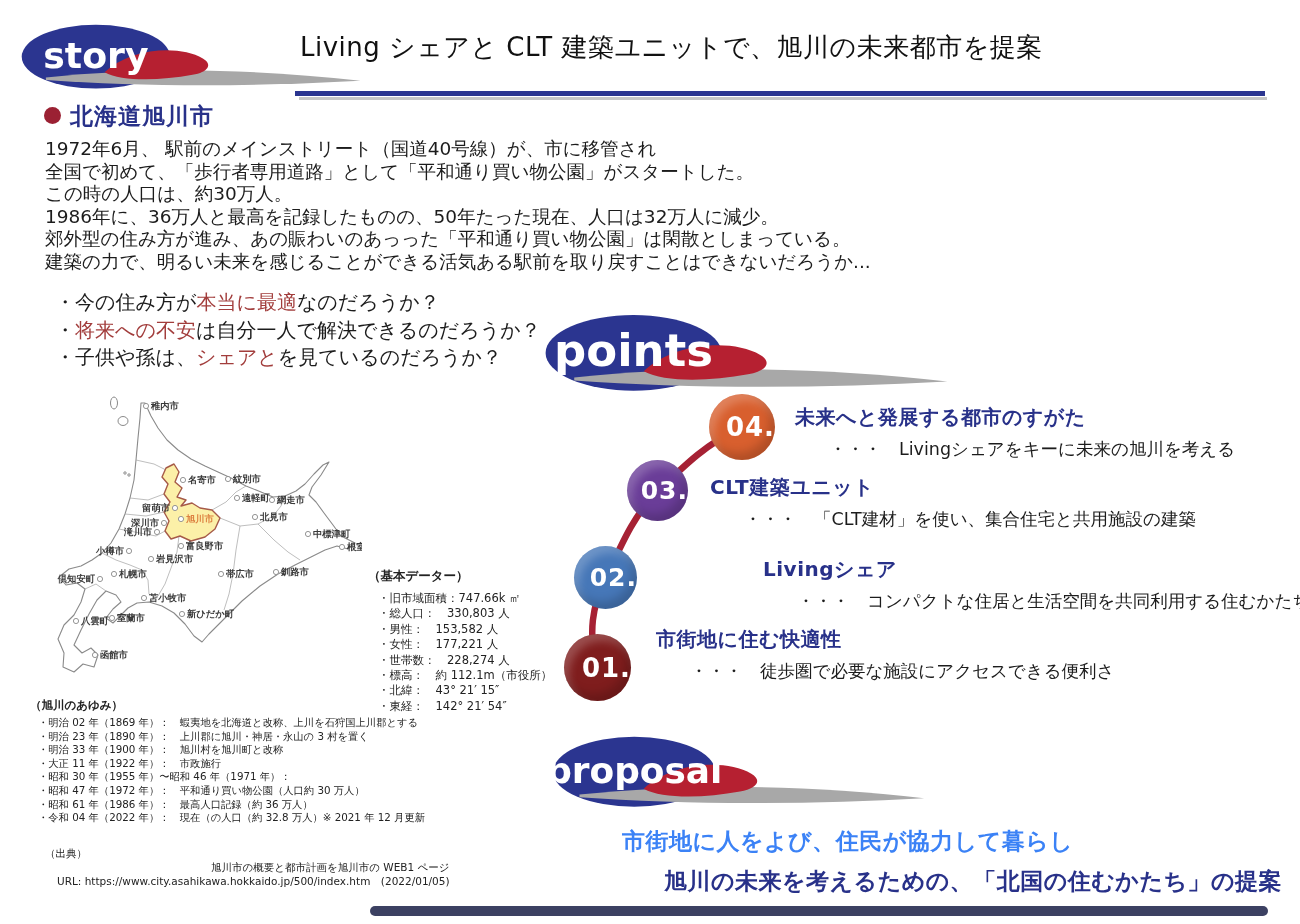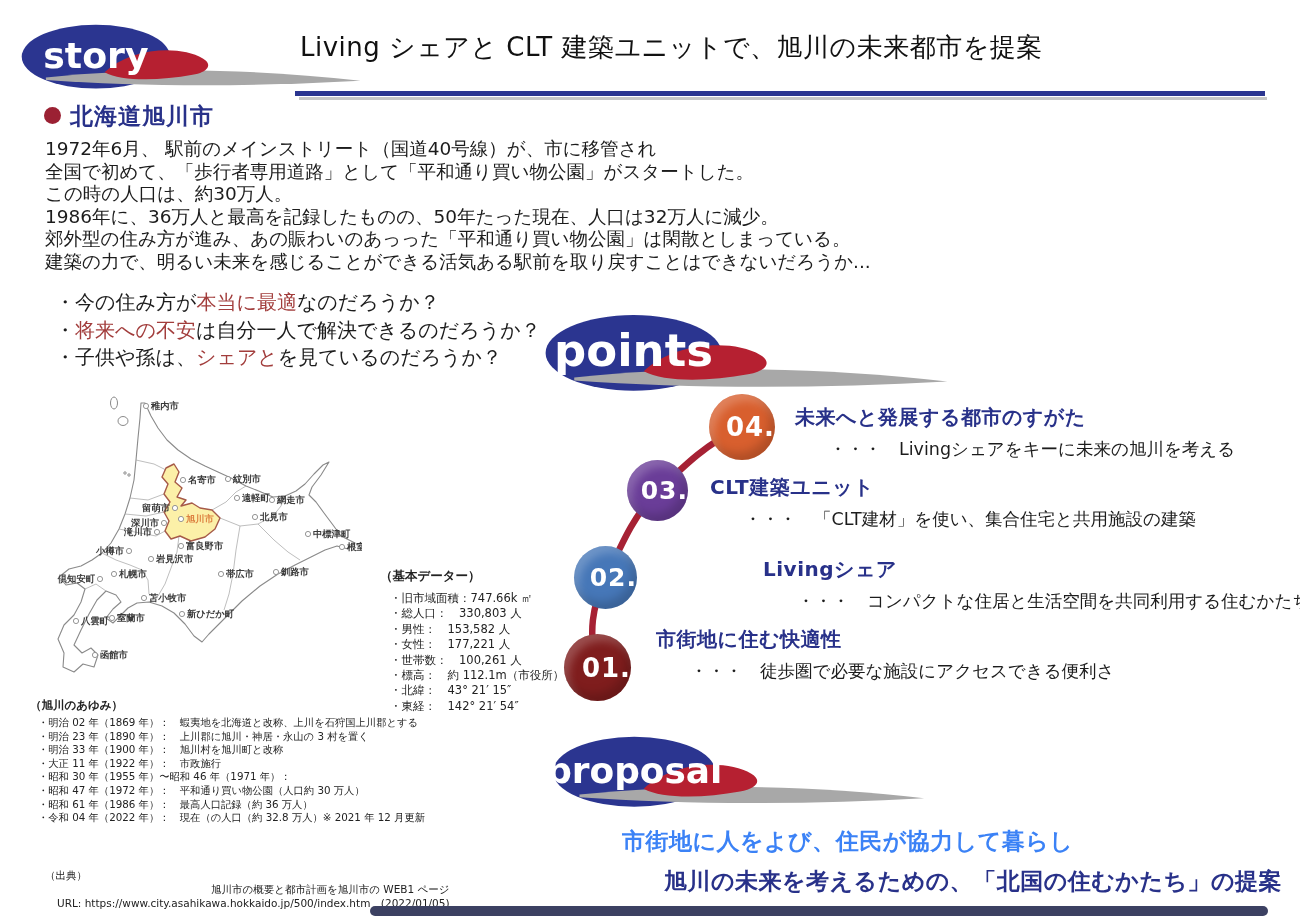--- a/index.html
+++ b/index.html
@@ -23,30 +23,30 @@
   
   .map-svg{left:28px;top:390px;}
   .coast{fill:#ffffff;stroke:#8a8a8a;stroke-width:1.1;stroke-linejoin:round;}
   .inner-border{fill:none;stroke:#a2a2a2;stroke-width:.7;}
   .kamikawa{fill:#fcf0a8;stroke:#a65a48;stroke-width:1.4;stroke-linejoin:round;}
   .island{fill:#fff;stroke:#8a8a8a;stroke-width:1;}
   .city-marker{fill:#fff;stroke:#8a8a8a;stroke-width:.9;}
   .city-label{font-size:9.3px;font-weight:600;fill:#3a3a3a;font-family:"DejaVu Sans","Liberation Sans",sans-serif;}
   .city-label.hl{fill:#dd8040;}
   
-  .basic-data{left:368px;top:568px;margin-left:12px;}
+  .basic-data{left:368px;top:568px;}
   .basic-heading{font-size:12.5px;font-weight:bold;color:#222;margin-bottom:6px;}
   .basic-item{font-size:11.5px;line-height:15.4px;color:#222;padding-left:10px;white-space:nowrap;}
   
   .history{left:30px;top:698px;}
   .history-heading{font-size:11.5px;font-weight:bold;color:#222;margin-bottom:3px;}
   .history-item{font-size:10.3px;line-height:13.6px;color:#222;padding-left:8px;white-space:nowrap;}
   
   .source{left:45px;top:846px;}
-  .source-heading{font-size:10.5px;color:#222;line-height:14px;margin-top:22px;}
+  .source-heading{font-size:10.5px;color:#222;line-height:14px;}
   .source-line{font-size:10.5px;color:#222;line-height:14px;padding-left:12px;white-space:nowrap;text-align:right;}
   
   .connector-svg{left:0;top:0;pointer-events:none;}
   .points-list{left:0;top:0;width:1300px;height:0;}
   .point-circle{position:absolute;border-radius:50%;display:flex;align-items:center;justify-content:flex-end;
     color:#fff;font-weight:bold;font-size:26px;letter-spacing:1px;
     box-shadow:inset -5px -7px 10px rgba(0,0,0,.18), inset 5px 7px 9px rgba(255,255,255,.22);}
   .point-text{position:absolute;}
   .point-title{font-size:20px;font-weight:bold;color:#283189;white-space:nowrap;letter-spacing:.5px;}
   .point-desc{font-size:17.5px;color:#1c1c1c;white-space:nowrap;margin-top:6px;padding-left:34px;}
@@ -161,21 +161,21 @@
   </svg>
 
   <div class="abs basic-data">
     <div class="basic-heading">（基本データー）</div>
     <div>
 
     <div class="basic-item">・旧市域面積：747.66k ㎡</div>
         <div class="basic-item">・総人口：　330,803 人</div>
         <div class="basic-item">・男性：　153,582 人</div>
         <div class="basic-item">・女性：　177,221 人</div>
-        <div class="basic-item">・世帯数：　100,261 人</div>
+        <div class="basic-item">・世帯数：　228,274 人</div>
         <div class="basic-item">・標高：　約 112.1m（市役所）</div>
         <div class="basic-item">・北緯：　43° 21′ 15″</div>
         <div class="basic-item">・東経：　142° 21′ 54″</div>
       </div>
   </div>
 
   <div class="abs history">
     <div class="history-heading">（旭川のあゆみ）</div>
     <div>
 

